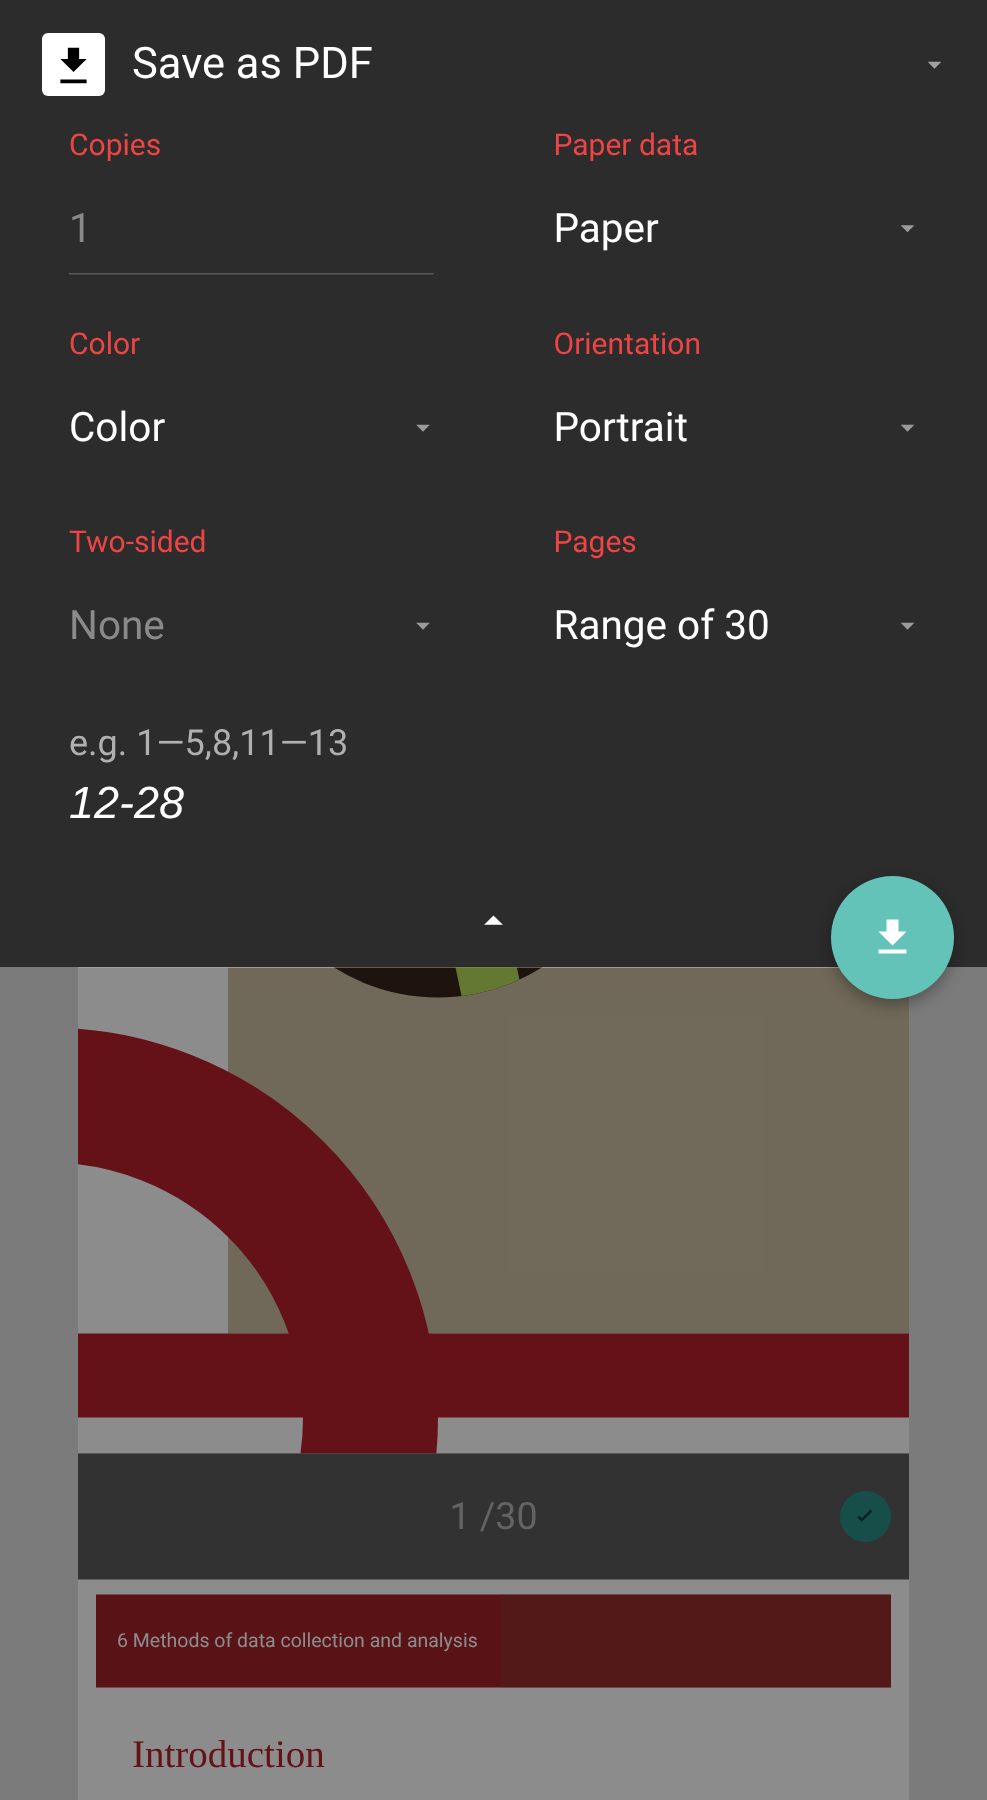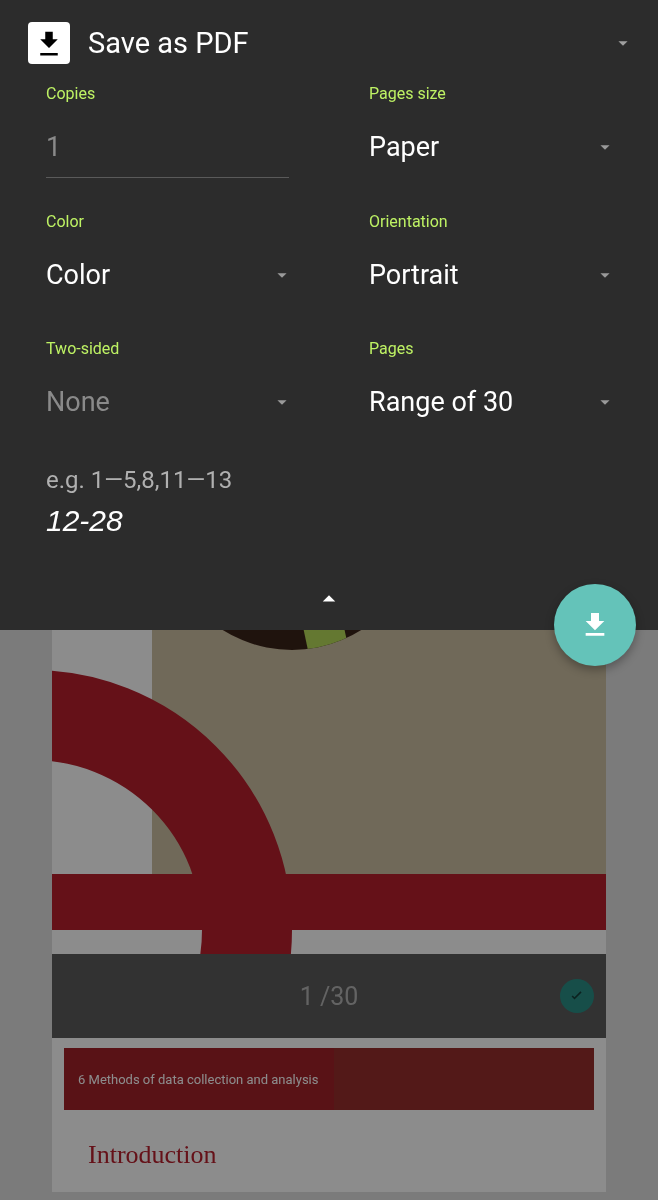--- a/index.html
+++ b/index.html
@@ -43,22 +43,22 @@
     .header-caret { color: #a0a0a0; display:flex; }
     .settings {
       padding: 0 46px 24px 46px;
       display: grid;
       grid-template-columns: 1fr 1fr;
       column-gap: 80px;
       row-gap: 34px;
     }
     .setting { display: flex; flex-direction: column; }
     .setting-label {
-      color: #bef264;
-      font-size: 16px;
+      color: #ef4444;
+      font-size: 20px;
       font-weight: 400;
       margin-bottom: 28px;
     }
     .setting-value-row {
       display: flex;
       justify-content: space-between;
       align-items: center;
       padding-bottom: 14px;
     }
     .underline { border-bottom: 1px solid #5a5a5a; }
@@ -192,21 +192,21 @@
 
   <div class="settings">
     <div class="setting">
       <div class="setting-label">Copies</div>
       <div class="setting-value-row underline">
         <span class="setting-value dim">1</span>
       </div>
     </div>
 
     <div class="setting">
-      <div class="setting-label">Pages size</div>
+      <div class="setting-label">Paper data</div>
       <div class="setting-value-row">
         <span class="setting-value">Paper</span>
         <span class="select-caret">
             <svg width="22" height="22" viewBox="0 0 24 24" fill="currentColor">
               <path d="M7 10l5 5 5-5z"></path>
             </svg>
           </span>
       </div>
     </div>
 

